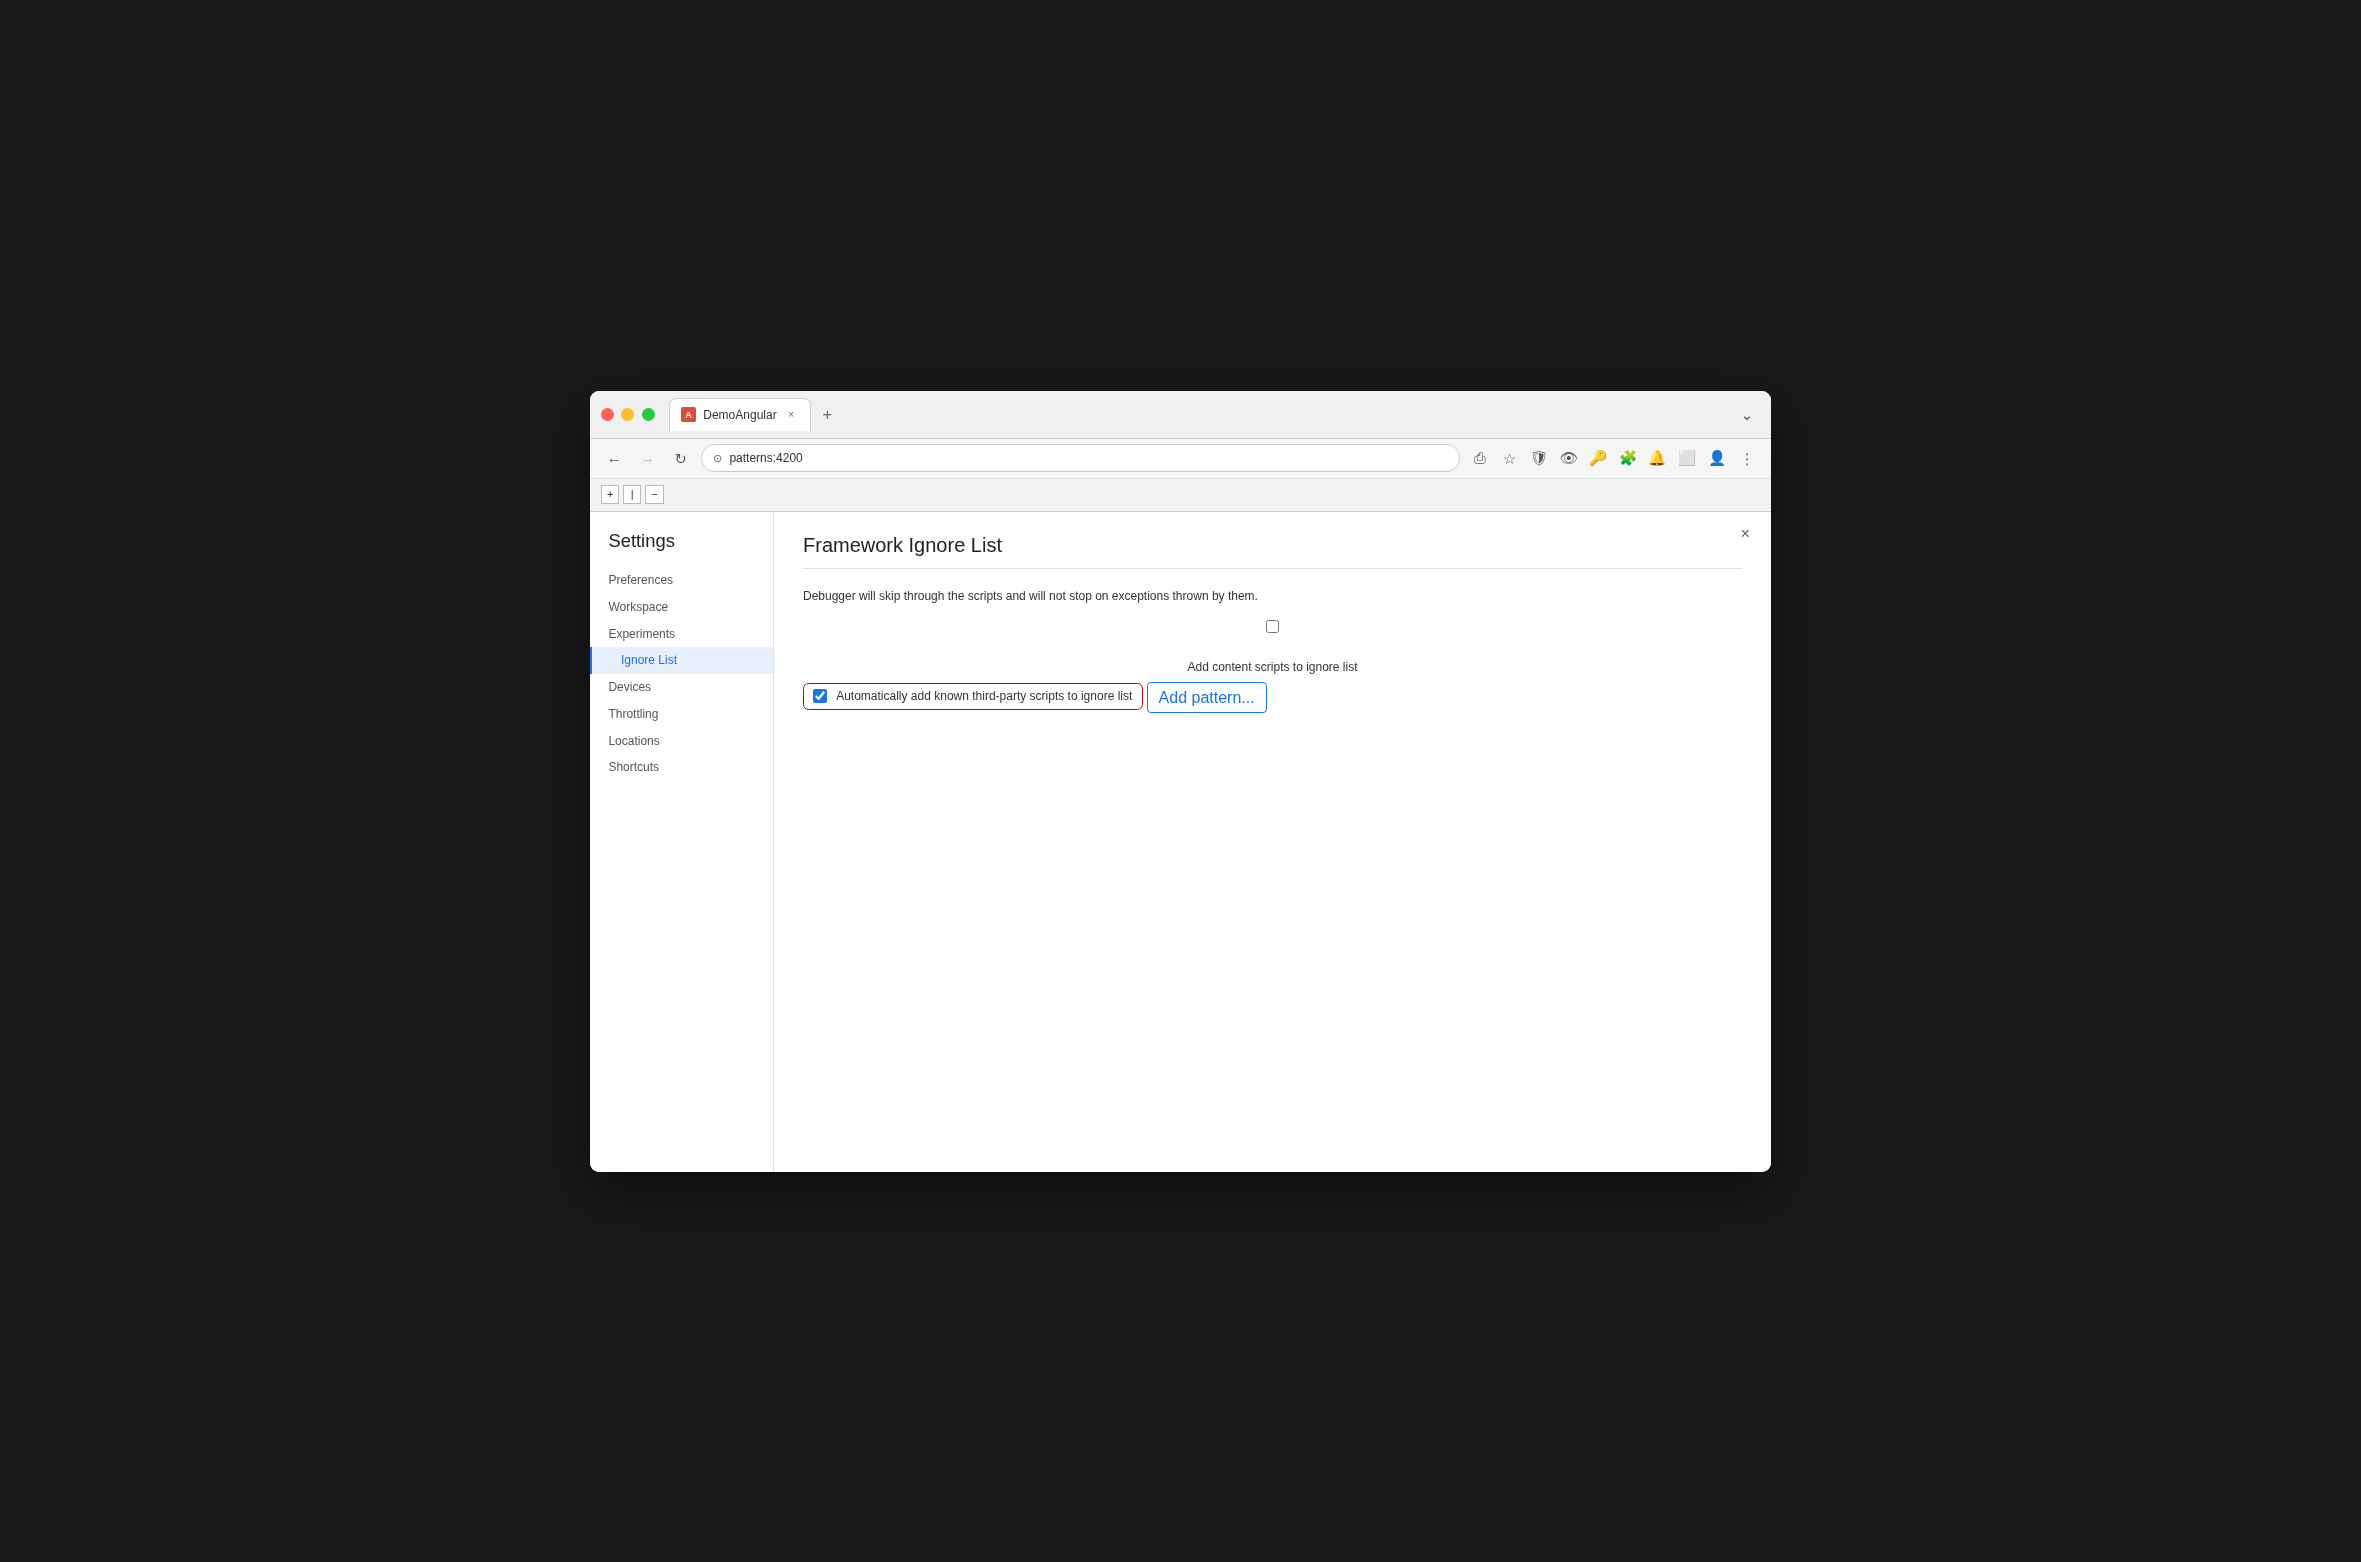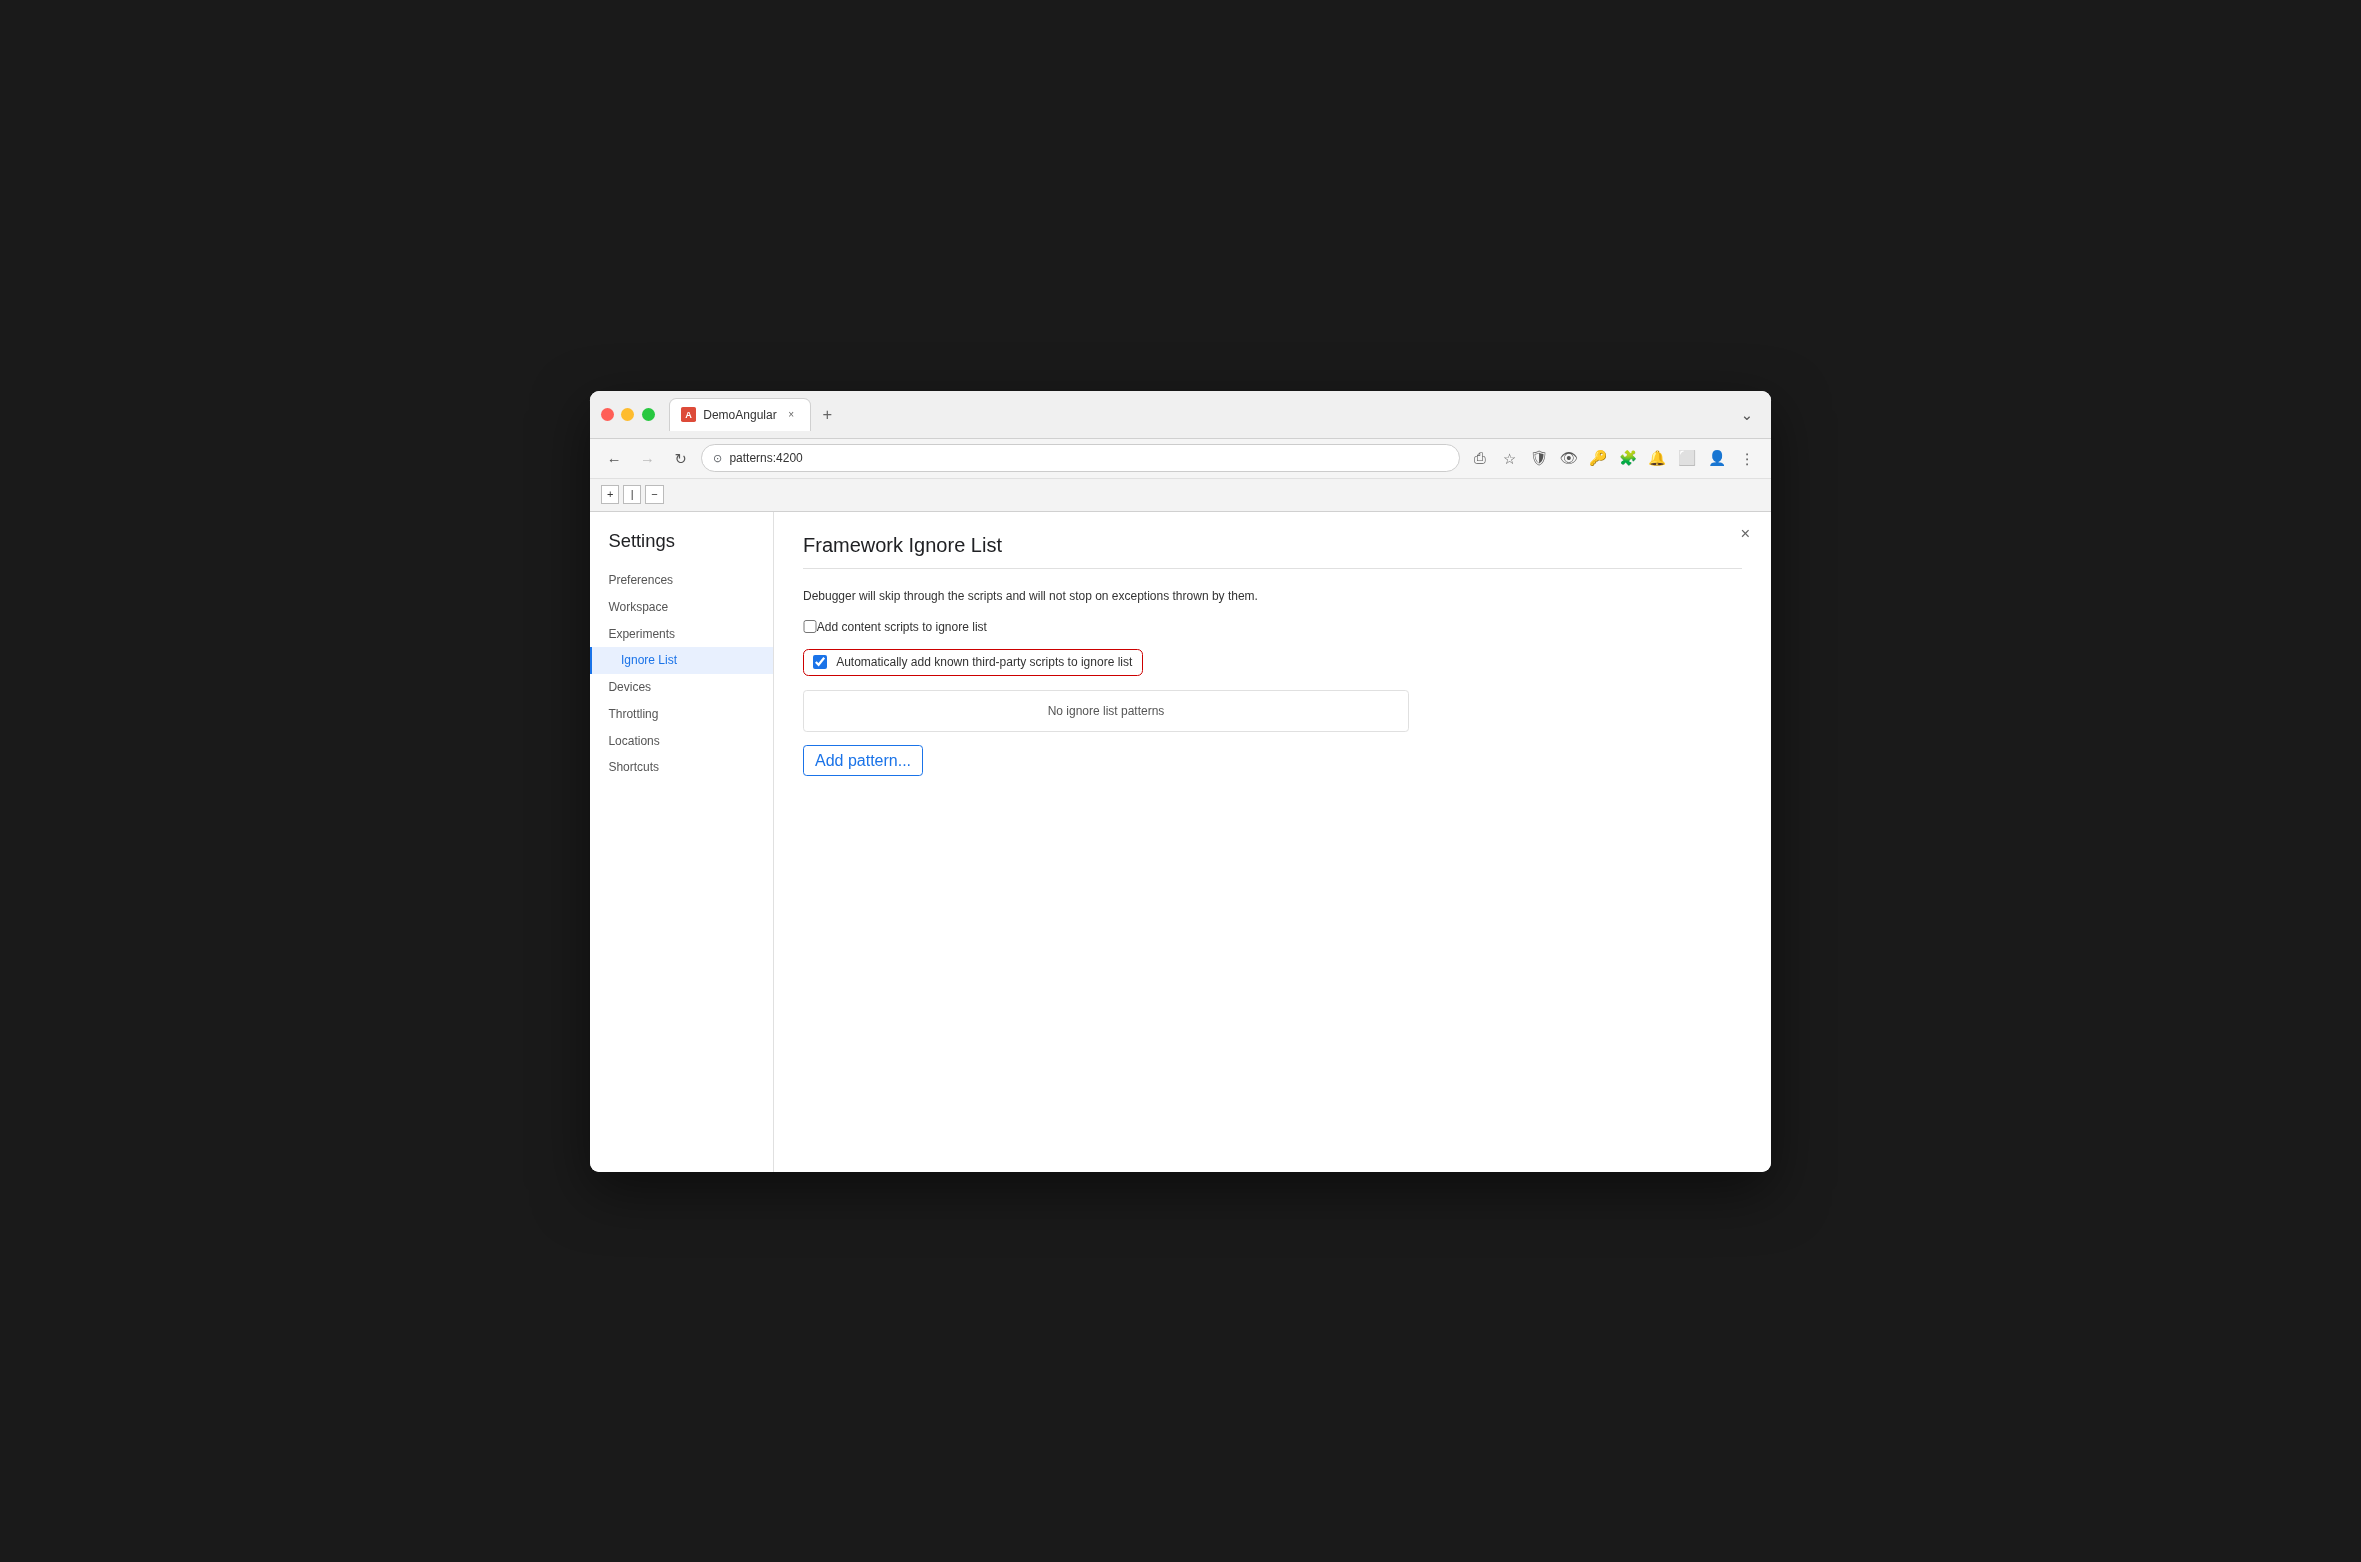--- a/index.html
+++ b/index.html
@@ -271,24 +271,25 @@
     .content-description {
       font-size: 12px;
       color: #333;
       margin-bottom: 14.7px;
       line-height: 1.5;
     }
 
     .checkbox-row {
       display: flex;
       align-items: center;
-      gap: 0;
-      margin-bottom: 15px;
-      font-size: 12px;
-      color: #333;
+      gap: 27px;
+      margin-bottom: 8px;
+      font-size: 12px;
+      color: #333;
+      flex-direction: column;
     }
 
     .checkbox-row input[type="checkbox"] {
       width: 13.8px;
       height: 13.8px;
       cursor: pointer;
     }
 
     .highlighted-row {
       display: inline-flex;
@@ -404,22 +405,19 @@
       <div class="checkbox-row">
         <input type="checkbox" id="cb1" style="">
         <label for="cb1">Add content scripts to ignore list</label>
       </div>
 
       <div class="highlighted-row">
         <input type="checkbox" id="cb2" checked="" style="">
         <label for="cb2">Automatically add known third-party scripts to ignore list</label>
       </div>
 
-      <div class="patterns-box">
-        <span>No ignore list patterns</span>
-      </div>
 
       <button class="add-pattern-btn">Add pattern...</button>
     </div>
 
   </div>
 </div>
 
 
 </body></html>

